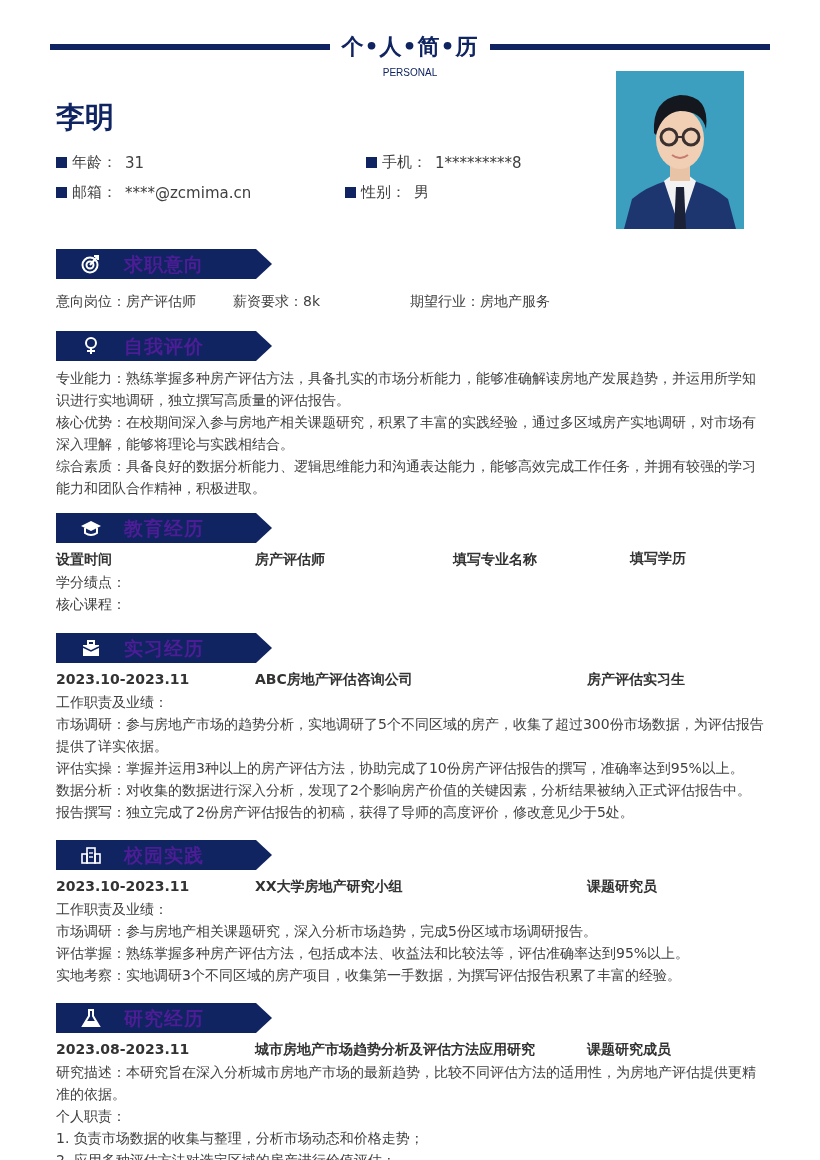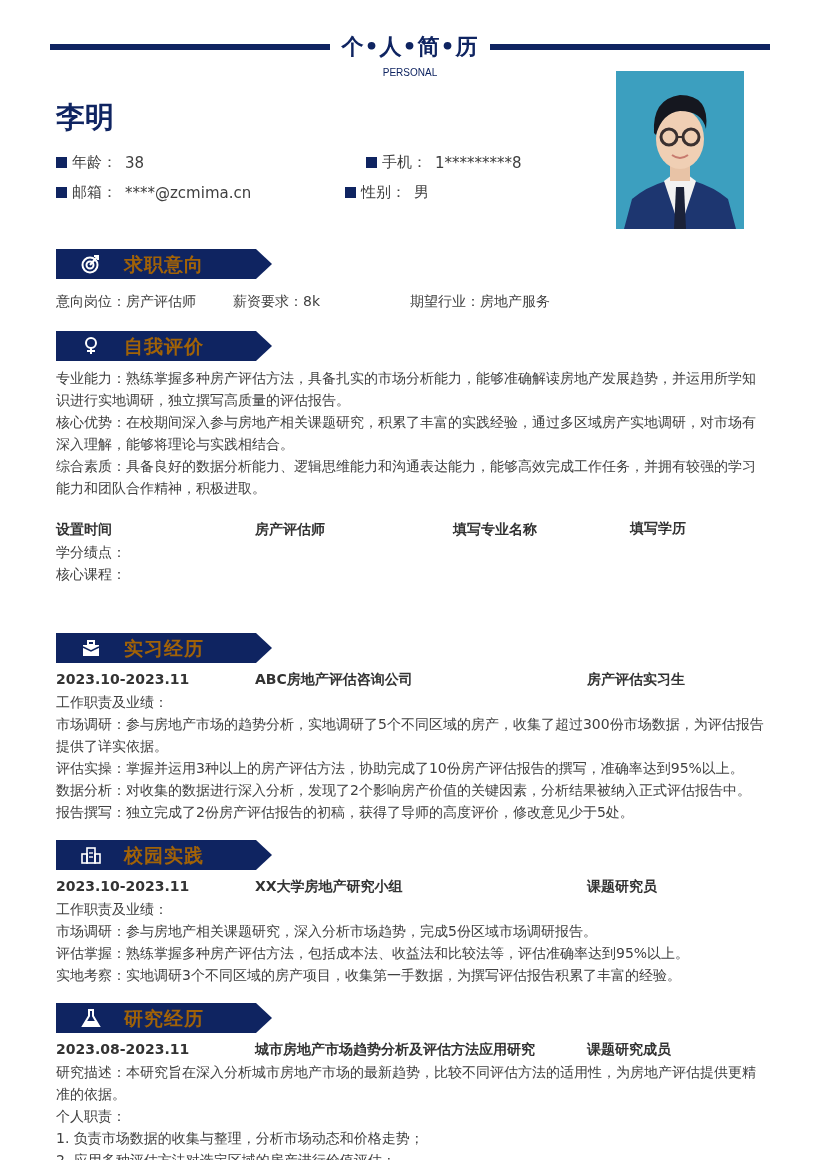--- a/index.html
+++ b/index.html
@@ -17,21 +17,21 @@
   .info-item { position: absolute; font-size: 15px; color: #404040; display: flex; align-items: center; }
   .info-item .sq { width: 11px; height: 11px; background: #0f2461; margin-right: 5px; display: inline-block; }
   .info-item .lbl { margin-right: 8px; }
 
   .photo { position: absolute; left: 616px; top: 71px; width: 128px; height: 158px; background: #3c9fbf; overflow: hidden; }
 
   .section { position: absolute; left: 56px; width: 712px; }
   .sec-head { position: relative; width: 216px; height: 30px; }
   .sec-head svg.bg { position: absolute; left: 0; top: 0; }
   .sec-icon { position: absolute; left: 24px; top: 5px; width: 22px; height: 20px; }
-  .sec-title { position: absolute; left: 68px; top: 3px; font-size: 19px; font-weight: bold; color: #a16207; letter-spacing: 1px; }
+  .sec-title { position: absolute; left: 68px; top: 3px; font-size: 19px; font-weight: bold; color: #4c1d95; letter-spacing: 1px; }
 
   .txt { font-size: 14px; line-height: 22px; color: #404040; }
   .row { position: relative; height: 24px; font-size: 14px; line-height: 24px; }
   .row span { position: absolute; top: 0; }
   .bold { font-weight: bold; color: #333333; }
 </style>
 </head>
 <body>
 
 <div class="top-banner">
@@ -39,21 +39,21 @@
   <div class="banner-line right"></div>
   <div class="banner-title">个•人•简•历</div>
   <div class="banner-sub">PERSONAL</div>
 </div>
 
 <div class="name">李明</div>
 
 <div class="info-item" style="left:56px;top:153px;">
   <span class="sq"></span>
   <span class="lbl">年龄：</span>
-  <span>38</span>
+  <span>31</span>
 </div>
 <div class="info-item" style="left:345px;top:153px;padding-left:21px;">
   <span class="sq"></span>
   <span class="lbl">手机：</span>
   <span>1*********8</span>
 </div>
 <div class="info-item" style="left:56px;top:183px;">
   <span class="sq"></span>
   <span class="lbl">邮箱：</span>
   <span>****@zcmima.cn</span>
@@ -121,20 +121,30 @@
     <div class="sec-title">自我评价</div>
   </div>
   <div class="txt" style="margin-top:6px;">
     <p>专业能力：熟练掌握多种房产评估方法，具备扎实的市场分析能力，能够准确解读房地产发展趋势，并运用所学知识进行实地调研，独立撰写高质量的评估报告。</p>
     <p>核心优势：在校期间深入参与房地产相关课题研究，积累了丰富的实践经验，通过多区域房产实地调研，对市场有深入理解，能够将理论与实践相结合。</p>
     <p>综合素质：具备良好的数据分析能力、逻辑思维能力和沟通表达能力，能够高效完成工作任务，并拥有较强的学习能力和团队合作精神，积极进取。</p>
   </div>
 </div>
 
 <div class="section" style="top:513px;">
+  <div class="sec-head">
+    <svg class="bg" width="216" height="30" viewBox="0 0 216 30">
+        <polygon points="0,0 200,0 216,15 200,30 0,30" fill="#0f2461"></polygon>
+      </svg>
+    <svg class="sec-icon" viewBox="0 0 22 20">
+      <polygon points="11,3 21,8 11,13 1,8" fill="#fff"></polygon>
+      <path d="M5 10 L5 15 Q11 19 17 15 L17 10" fill="none" stroke="#fff" stroke-width="2"></path>
+    </svg>
+    <div class="sec-title">教育经历</div>
+  </div>
   <div class="row" style="margin-top:4px;">
     <span class="bold" style="left:0;">设置时间</span>
     <span class="bold" style="left:199px;">房产评估师</span>
     <span class="bold" style="left:397px;">填写专业名称</span>
     <span class="bold" style="left:574px;font-family:Liberation Serif, serif;">填写学历</span>
   </div>
   <div class="txt">
     <p>学分绩点：</p>
     <p>核心课程：</p>
   </div>

